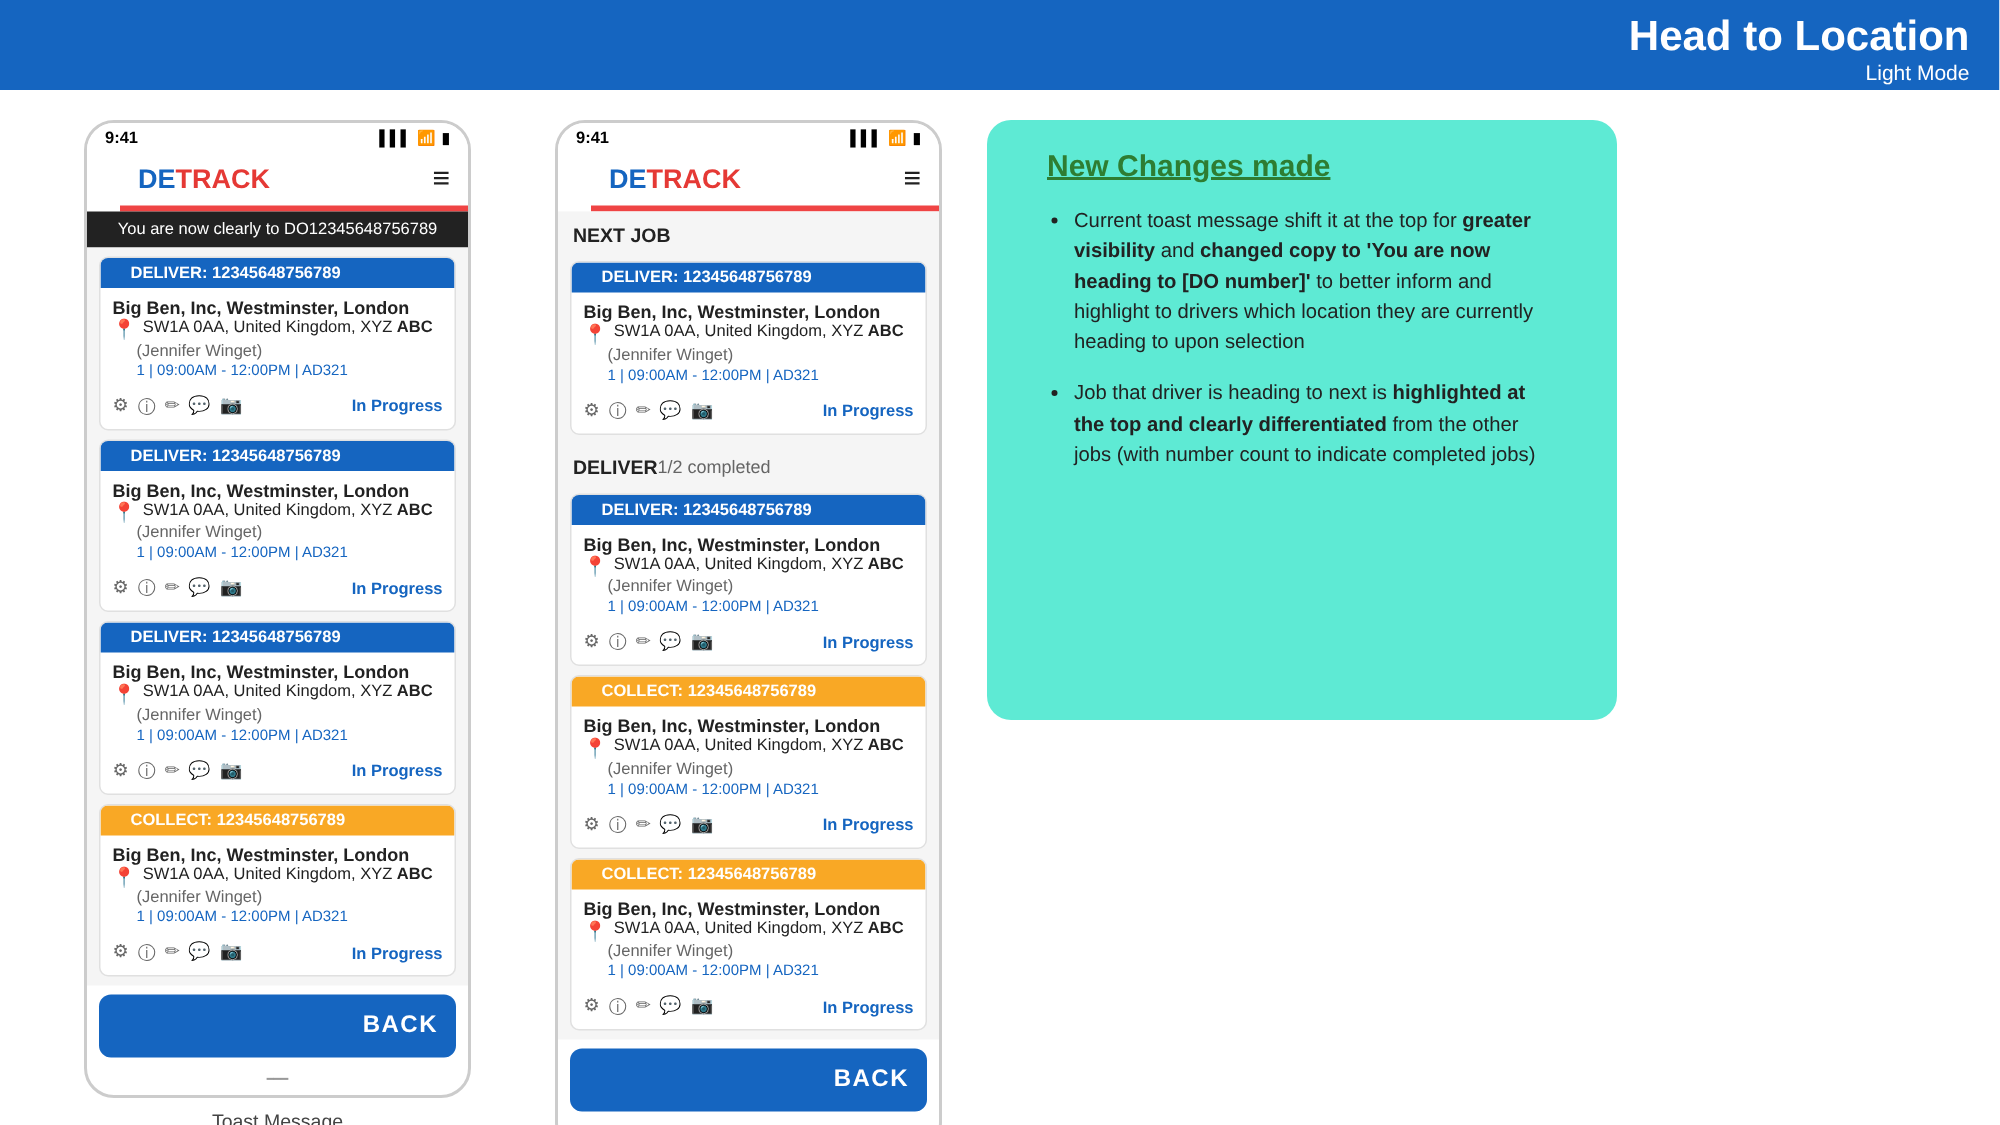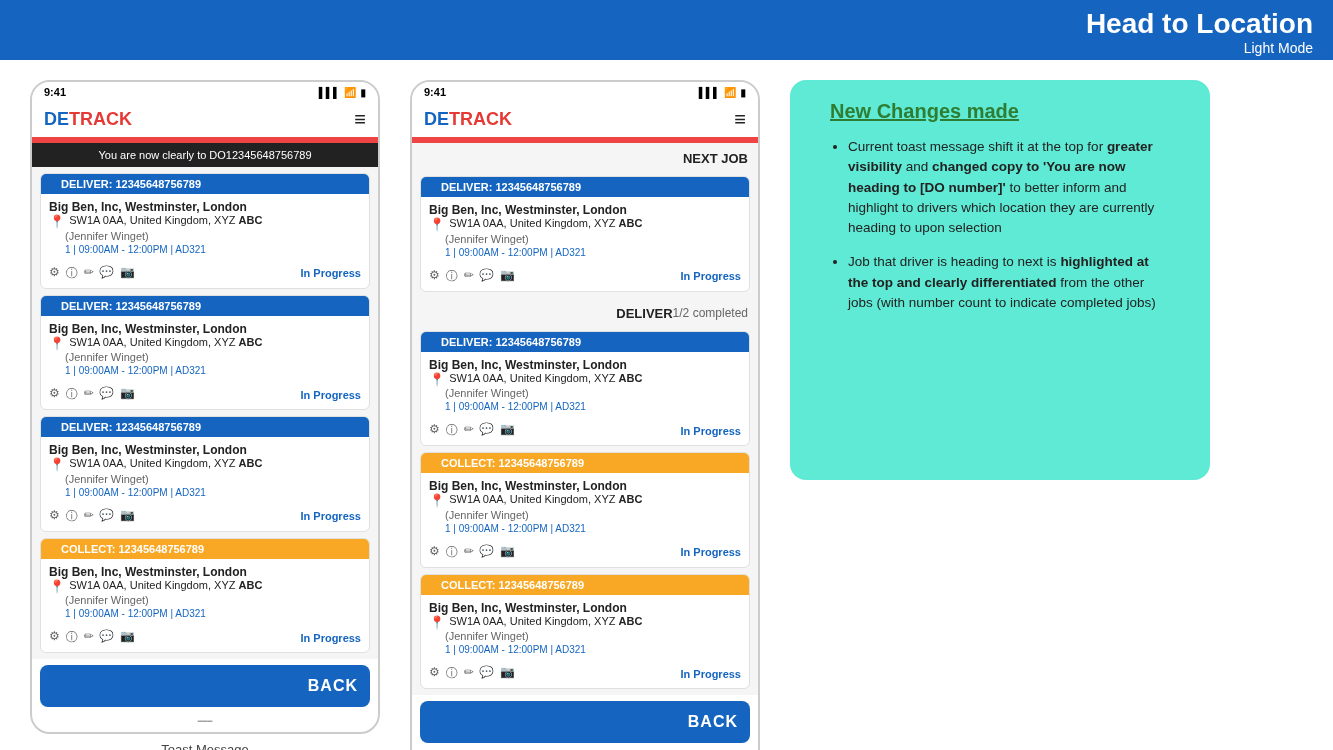--- a/index.html
+++ b/index.html
@@ -38,21 +38,21 @@
     .main-content {
       display: flex;
       flex: 1;
       padding: 20px 30px;
       gap: 30px;
       align-items: flex-start;
     }
 
     
     .phone-mockup {
-      width: 350px;
+      width: 258px;
       min-height: 640px;
       border: 2px solid #ccc;
       border-radius: 20px;
       overflow: hidden;
       background: #fff;
       display: flex;
       flex-direction: column;
       flex-shrink: 0;
     }
 
@@ -71,21 +71,22 @@
       align-items: center;
       font-size: 10px;
     }
 
     .phone-nav-bar {
       background: #fff;
       display: flex;
       justify-content: space-between;
       align-items: center;
       padding: 6px 12px;
-      border-bottom: 6px solid #ef4444;
+      border-bottom: 4px solid #ef4444;
+      margin-left: 22px;
     }
     .detrack-logo {
       font-size: 18px;
       font-weight: bold;
     }
     .detrack-logo span:first-child { color: #1565C0; }
     .detrack-logo-de { color: #1565C0; }
     .detrack-logo-track { color: #e53935; }
 
     
@@ -187,21 +188,21 @@
     .home-indicator {
       text-align: center;
       padding: 4px 0 6px;
       font-size: 8px;
       color: #999;
     }
 
     
     .section-header {
       display: flex;
-      justify-content: flex-end;
+      justify-content: flex-start;
       align-items: center;
       padding: 8px 10px 4px;
       font-size: 13px;
       font-weight: bold;
       color: #222;
       background: #f5f5f5;
     }
     .section-count {
       font-size: 12px;
       color: #666;

